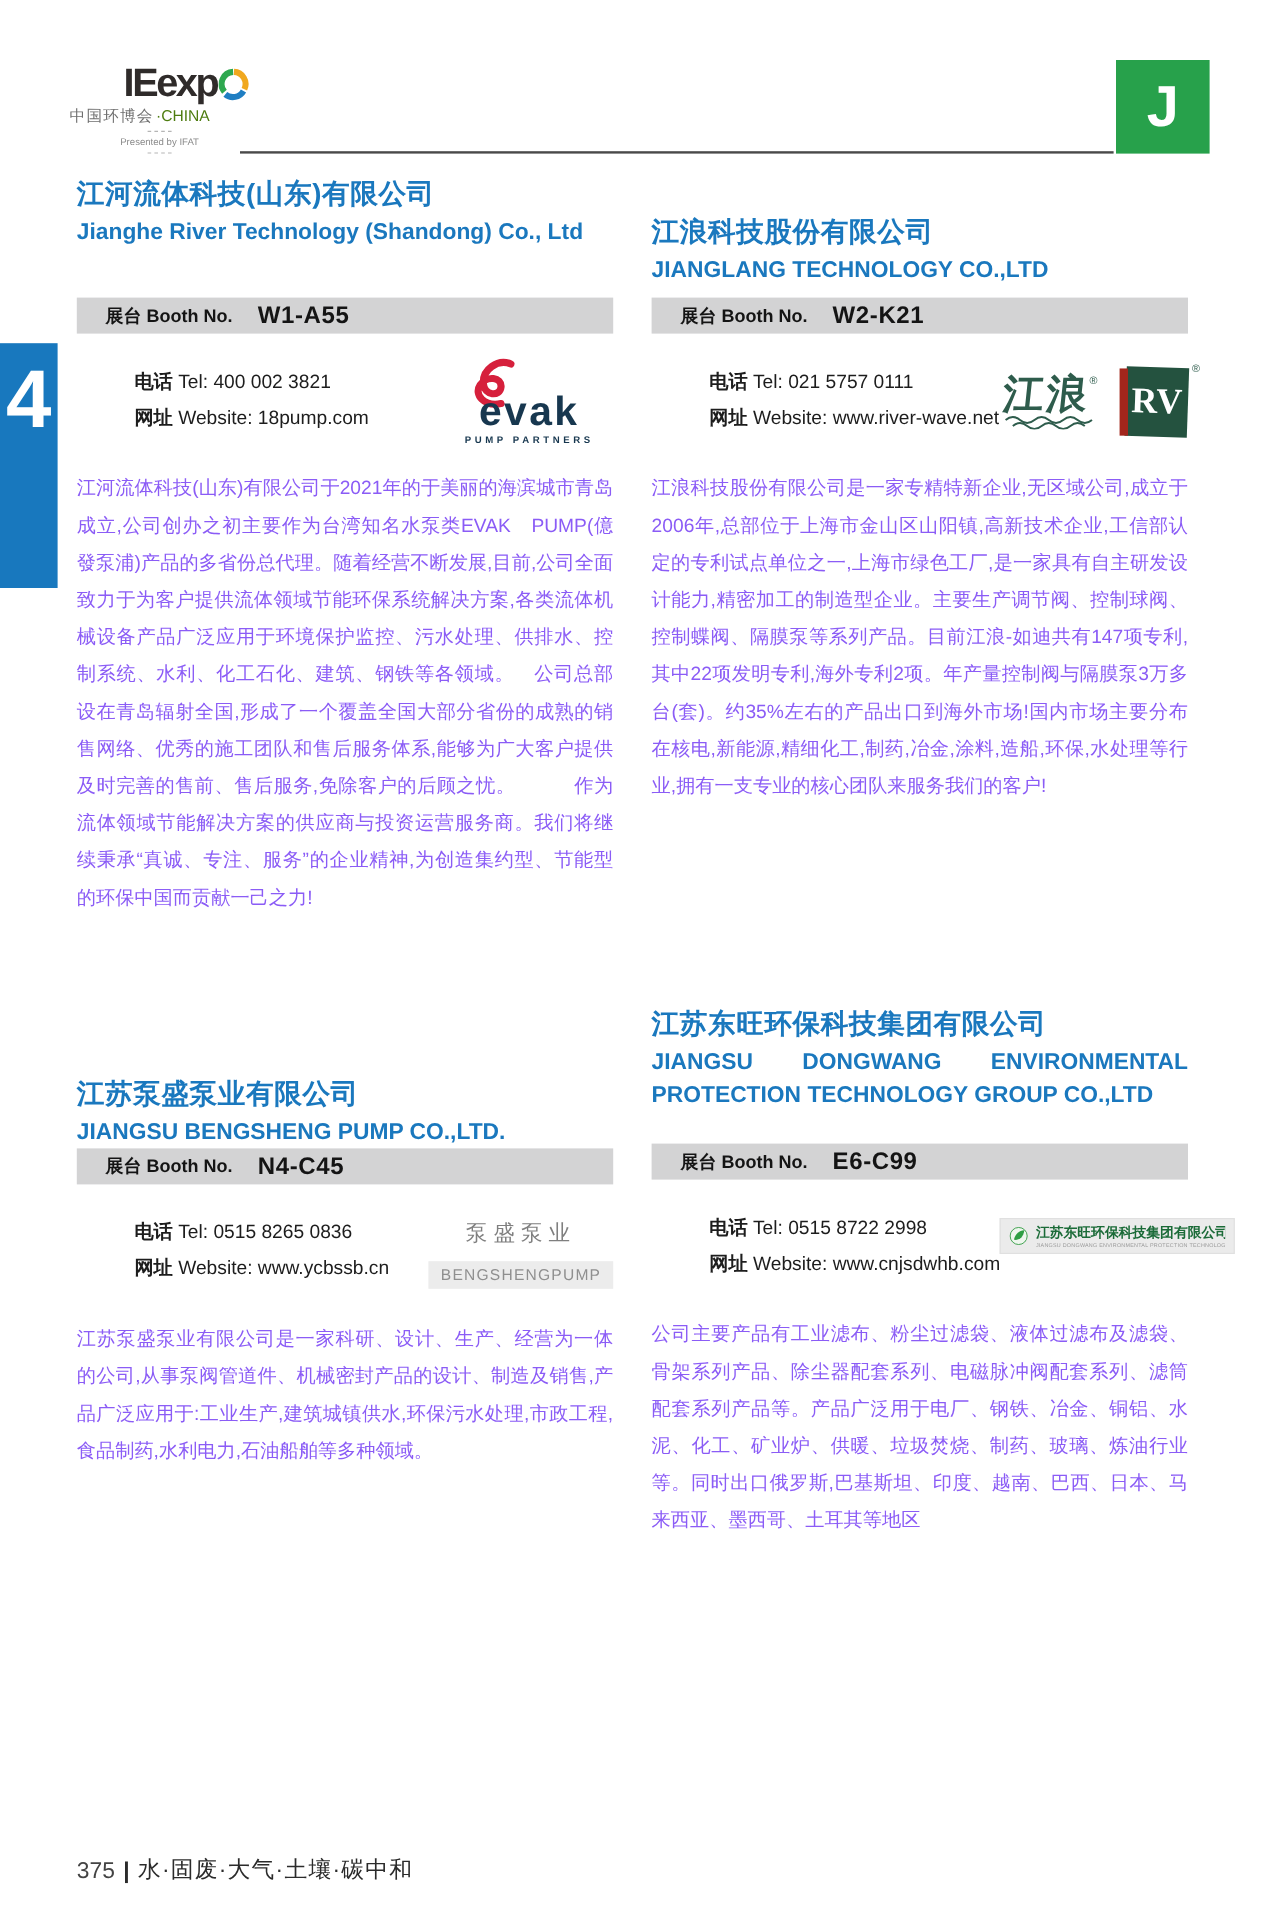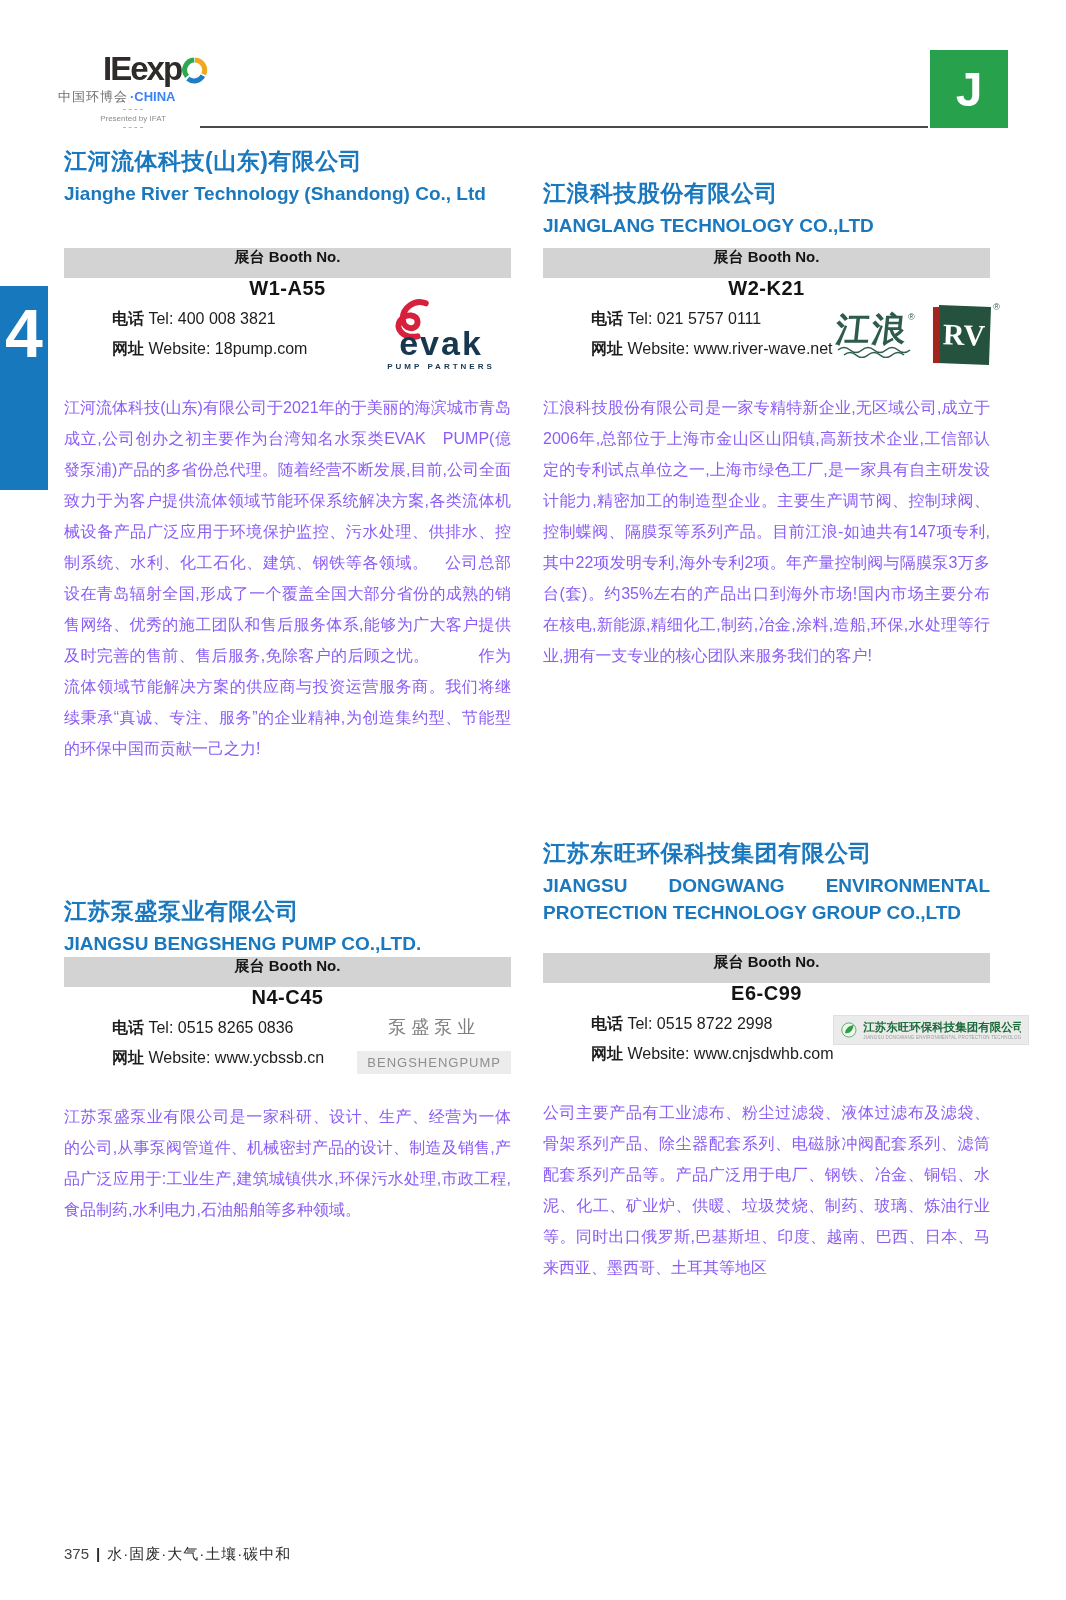--- a/index.html
+++ b/index.html
@@ -6,21 +6,21 @@
   html,body { background:#ffffff; }
   body { font-family:"Liberation Sans","DejaVu Sans",sans-serif; }
   .page { position:relative; width:1066px; height:1600px; background:#fff; margin:0 auto; overflow:hidden; }
 
   
   .brand { position:absolute; left:58px; top:52px; width:150px; }
   .brand-row { display:flex; align-items:center;margin-left:45px; }
   .brand-text { font-size:33px; font-weight:800; color:#2f2b2a; letter-spacing:-2px; line-height:34px; }
   .brand-swirl { margin-left:1px; margin-top:2px; }
   .brand-sub { margin-top:2px; font-size:13px; color:#6f6f6f; letter-spacing:1px; white-space:nowrap; }
-  .brand-sub .region { color:#3b82f6; font-weight:700; letter-spacing:0; margin-left:2px; }
+  .brand-sub .region { color:#4d7c0f; font-weight:400; letter-spacing:0; margin-left:2px; }
   .brand-ifat { margin-top:3px; display:flex; align-items:center; gap:4px;flex-direction:column; }
   .brand-ifat .dash { width:20px; border-top:1px dashed #b5b5b5; }
   .brand-ifat .txt { font-size:8px; color:#8b8b8b; white-space:nowrap; }
   .header-line { position:absolute; left:200px; top:126px; width:728px; border-top:2px solid #4a4a4a; }
   .section-badge { position:absolute; left:930px; top:50px; width:78px; height:78px; background:#27a14b;
     display:flex; align-items:center; justify-content:center; color:#fff; font-size:48px; font-weight:800; }
 
   
   .side-tab { position:absolute; left:0; top:286px; width:48px; height:204px; background:#1878be;
     color:#fff; font-weight:700; font-size:68px; text-align:center; line-height:70px; padding-top:12px; }
@@ -31,21 +31,21 @@
   .card.c2 { left:543px; top:178px; }
   .card.c3 { left:64px;  top:896px; }
   .card.c4 { left:543px; top:838px; }
   .names { display:block; }
   .c1 .names { min-height:102px; }
   .c2 .names { min-height:70px; }
   .c3 .names { min-height:61px; }
   .c4 .names { min-height:115px; }
   .zh { font-size:23px; line-height:30px; font-weight:700; color:#1a78be; margin-bottom:4px; letter-spacing:0.5px; }
   .en { font-size:19px; line-height:27px; font-weight:700; color:#1a78be; text-align:justify; }
-  .booth { background:#d3d3d4; height:30px; display:flex; align-items:center; padding:0 24px; gap:10px;flex-direction:column; }
+  .booth { background:#d3d3d4; height:30px; display:flex; align-items:center; padding:0 24px; gap:21px; }
   .booth-label { font-size:15px; font-weight:700; color:#141414; }
   .booth-no { font-size:20px; font-weight:700; color:#141414; letter-spacing:0.5px; }
   .contact { margin-top:26px; height:58px; display:flex; justify-content:space-between; align-items:flex-start; overflow:visible; }
   .contact .lines .line { font-size:16px; line-height:30px; color:#1d1d1d; white-space:nowrap; }
   .contact .lines .line b { font-weight:700;padding-left:48px; }
   .desc { margin-top:30px; font-size:16px; line-height:31px; color:#8b5cf6; text-align:justify; }
 
   
   .evak { position:relative; width:140px; text-align:center; margin-top:-8px; }
   .evak .knot { display:block; margin:0 auto -14px 14px; }
@@ -67,21 +67,21 @@
   .bs-logo { text-align:center; margin-top:2px; }
   .bs-zh { font-size:18px; color:#7f7f7f; letter-spacing:5px; }
   .bs-en { margin-top:12px; background:#ececec; color:#8f8f8f; font-size:13px; letter-spacing:1px; padding:4px 10px; }
 
   .dw-logo { background:#ebebeb; border:1px solid #e0e0e0; padding:4px 7px; display:flex; gap:6px; align-items:center; width:196px; margin-top:6px; }
   .dw-texts { display:flex; flex-direction:column; overflow:hidden; }
   .dw-zh { font-size:11.5px; font-weight:700; color:#1b6b38; white-space:nowrap; }
   .dw-en { font-size:4.5px; color:#9a9a9a; white-space:nowrap; letter-spacing:0.2px; }
 
   
-  .footer { position:absolute; left:64px; top:1545px; font-size:15px; color:#2b2b2b; display:flex; align-items:flex-start; }
+  .footer { position:absolute; left:64px; top:1545px; font-size:19px; color:#2b2b2b; display:flex; align-items:flex-end; }
   .footer .pg { font-weight:400; color:#444; }
   .footer .sep { font-weight:700; margin:0 7px; }
   .footer .ftxt { font-weight:400; letter-spacing:1px; }
 </style>
 </head>
 <body>
 
 <div class="page">
 
   <div class="brand">
@@ -111,21 +111,21 @@
     <div class="names">
       <h2 class="zh">江河流体科技(山东)有限公司</h2>
       <h3 class="en">Jianghe River Technology (Shandong) Co., Ltd</h3>
     </div>
     <div class="booth">
       <span class="booth-label"><span>展台</span> <span>Booth No.</span></span>
       <span class="booth-no">W1-A55</span>
     </div>
     <div class="contact">
       <div class="lines">
-        <div class="line"><b>电话</b> <span>Tel:</span> <span>400 008 3821</span></div>
+        <div class="line"><b>电话</b> <span>Tel:</span> <span>400 002 3821</span></div>
         <div class="line"><b>网址</b> <span>Website:</span> <span>18pump.com</span></div>
       </div>
       <div class="evak">
         <svg class="knot" width="54" height="44" viewBox="0 0 54 48">
           <path d="M33 44 C 18 47, 8 36, 14 27 C 20 18, 34 20, 33 29 C 32 38, 18 37, 17 26 C 16 13, 30 3, 42 8" fill="none" stroke="#d6203c" stroke-width="6.5" stroke-linecap="round"></path>
         </svg>
         <div class="word">evak</div>
         <div class="tag">PUMP PARTNERS</div>
       </div>
     </div>

